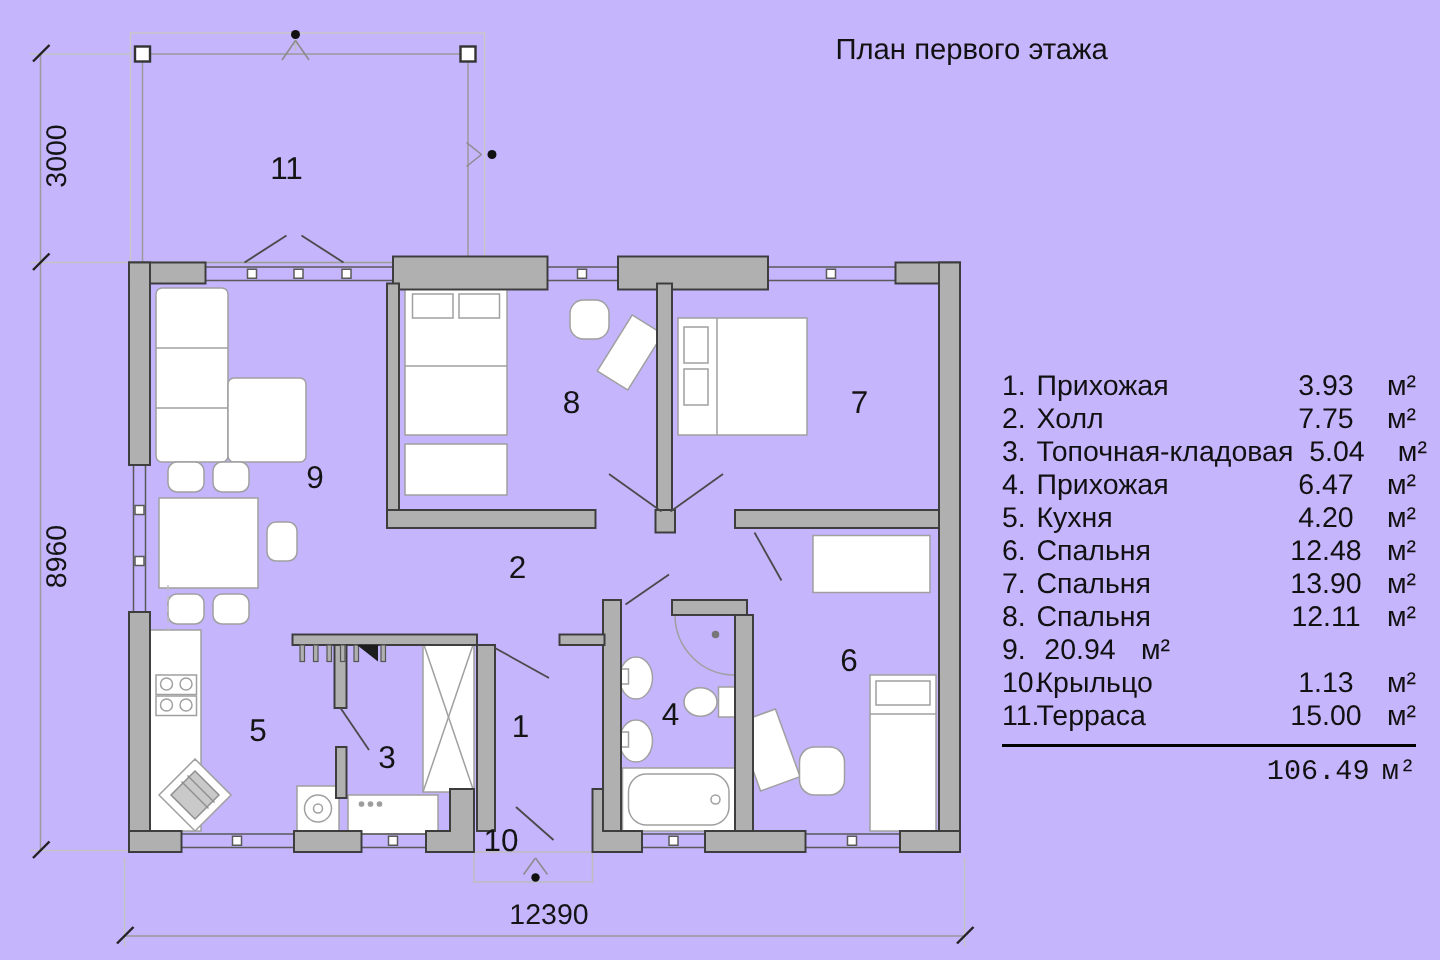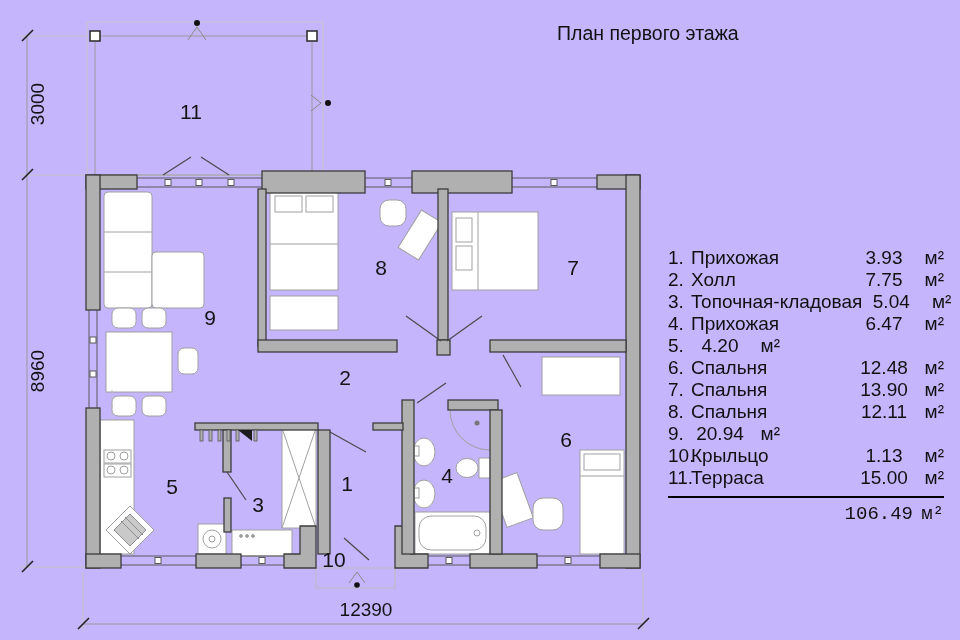--- a/index.html
+++ b/index.html
@@ -303,20 +303,21 @@
         <span class="lunit">м²</span>
       </div>
     <div class="lrow">
         <span class="lnum">4.</span>
         <span class="lname">Прихожая</span>
         <span class="larea">6.47</span>
         <span class="lunit">м²</span>
       </div>
     <div class="lrow">
         <span class="lnum">5.</span>
+        <span class="lname">Кухня</span>
         <span class="larea">4.20</span>
         <span class="lunit">м²</span>
       </div>
     <div class="lrow">
         <span class="lnum">6.</span>
         <span class="lname">Спальня</span>
         <span class="larea">12.48</span>
         <span class="lunit">м²</span>
       </div>
     <div class="lrow">

